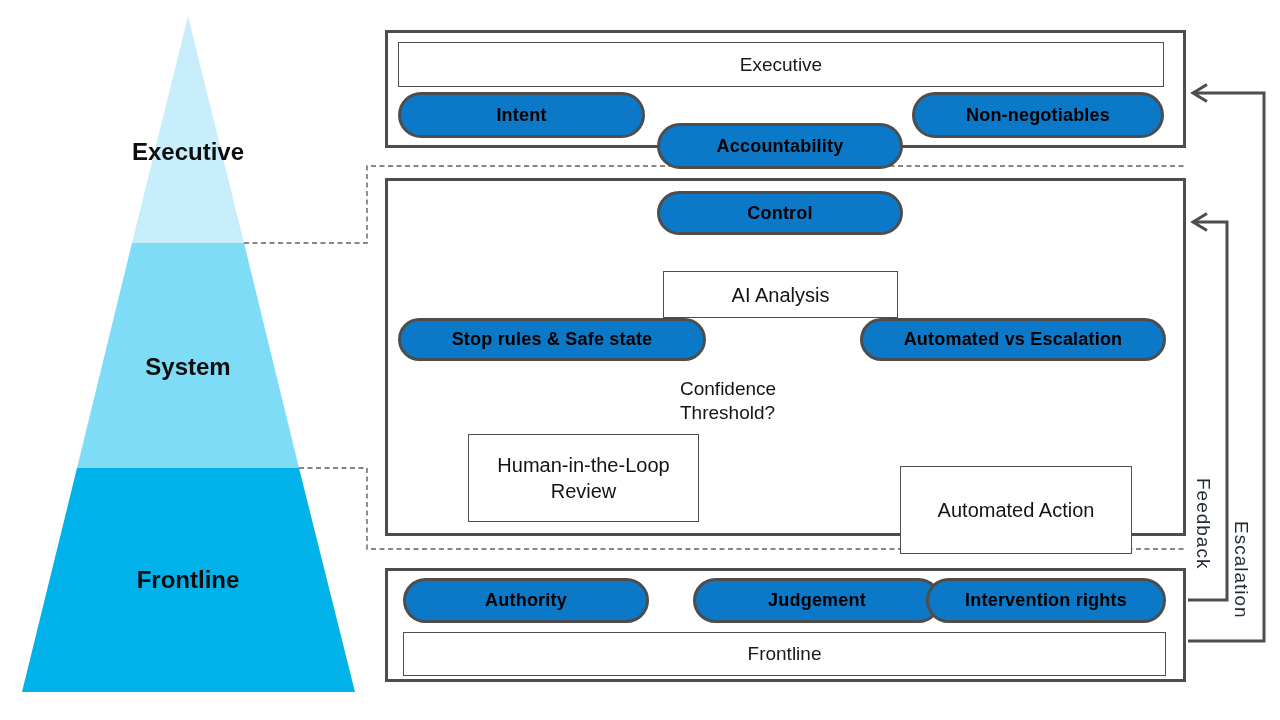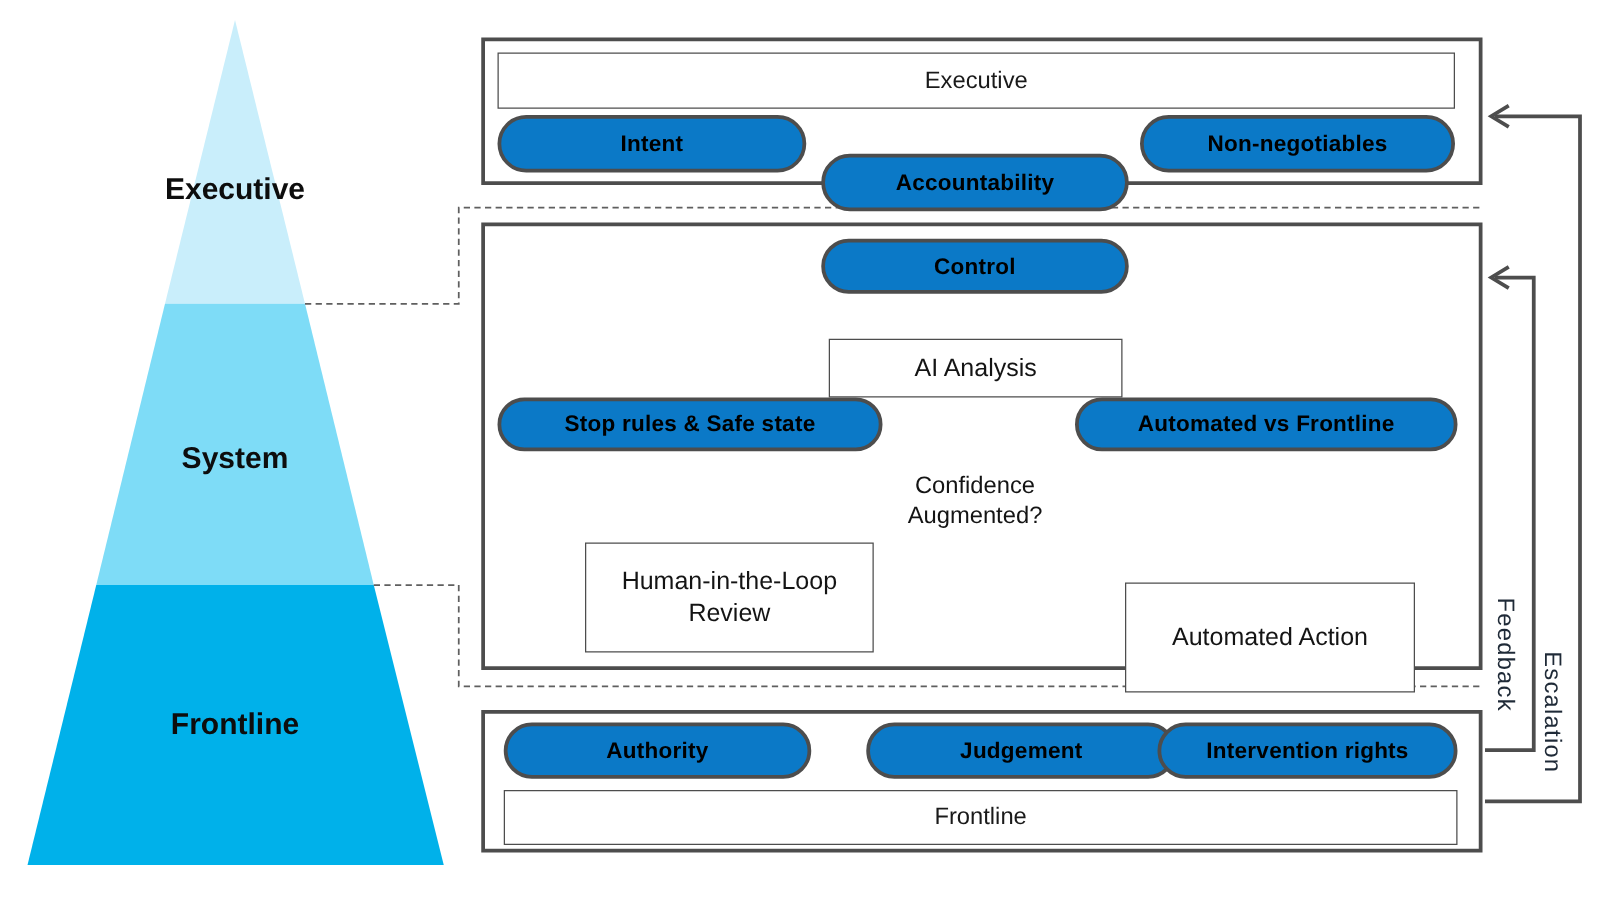--- a/index.html
+++ b/index.html
@@ -66,21 +66,20 @@
     color: #141414;
     line-height: 1.3;
     text-align: center;
   }
 
   .diamond-text {
     position: absolute;
     left: 680px;
     top: 377px;
     width: 200px;
-    text-align: center;
     font-size: 19px;
     color: #141414;
     line-height: 1.25;
   }
 
   .vertical-label {
     position: absolute;
     writing-mode: vertical-rl;
     font-size: 19px;
     letter-spacing: 1px;
@@ -128,25 +127,25 @@
   <div class="section-box" style="left:385px; top:30px; width:801px; height:118px;"></div>
   <div class="label-rect" style="left:398px; top:42px; width:766px; height:45px;">Executive</div>
   <div class="pill" style="left:398px; top:92px; width:247px; height:46px;">Intent</div>
   <div class="pill" style="left:657px; top:92px; width:246px; height:46px;margin-top:31px;">Accountability</div>
   <div class="pill" style="left:912px; top:92px; width:252px; height:46px;">Non-negotiables</div>
 
   <div class="section-box" style="left:385px; top:178px; width:801px; height:358px;"></div>
   <div class="pill" style="left:657px; top:191px; width:246px; height:44px;">Control</div>
   <div class="flow-box" style="left:663px; top:251px; width:235px; height:47px;margin-top:20px;">AI Analysis</div>
   <div class="pill" style="left:398px; top:318px; width:308px; height:43px;">Stop rules &amp; Safe state</div>
-  <div class="pill" style="left:860px; top:318px; width:306px; height:43px;">Automated vs Frontline</div>
+  <div class="pill" style="left:860px; top:318px; width:306px; height:43px;">Automated vs Escalation</div>
 
   <div class="diamond-text">
     <div>Confidence</div>
-    <div>Augmented?</div>
+    <div>Threshold?</div>
   </div>
 
   <div class="flow-box" style="left:428px; top:434px; width:231px; height:88px;margin-left:40px;">
     <div>Human-in-the-Loop</div>
     <div>Review</div>
   </div>
   <div class="flow-box" style="left:900px; top:434px; width:232px; height:88px;margin-top:32px;">Automated Action</div>
 
   <div class="section-box" style="left:385px; top:568px; width:801px; height:114px;"></div>
   <div class="pill" style="left:403px; top:578px; width:246px; height:45px;">Authority</div>

